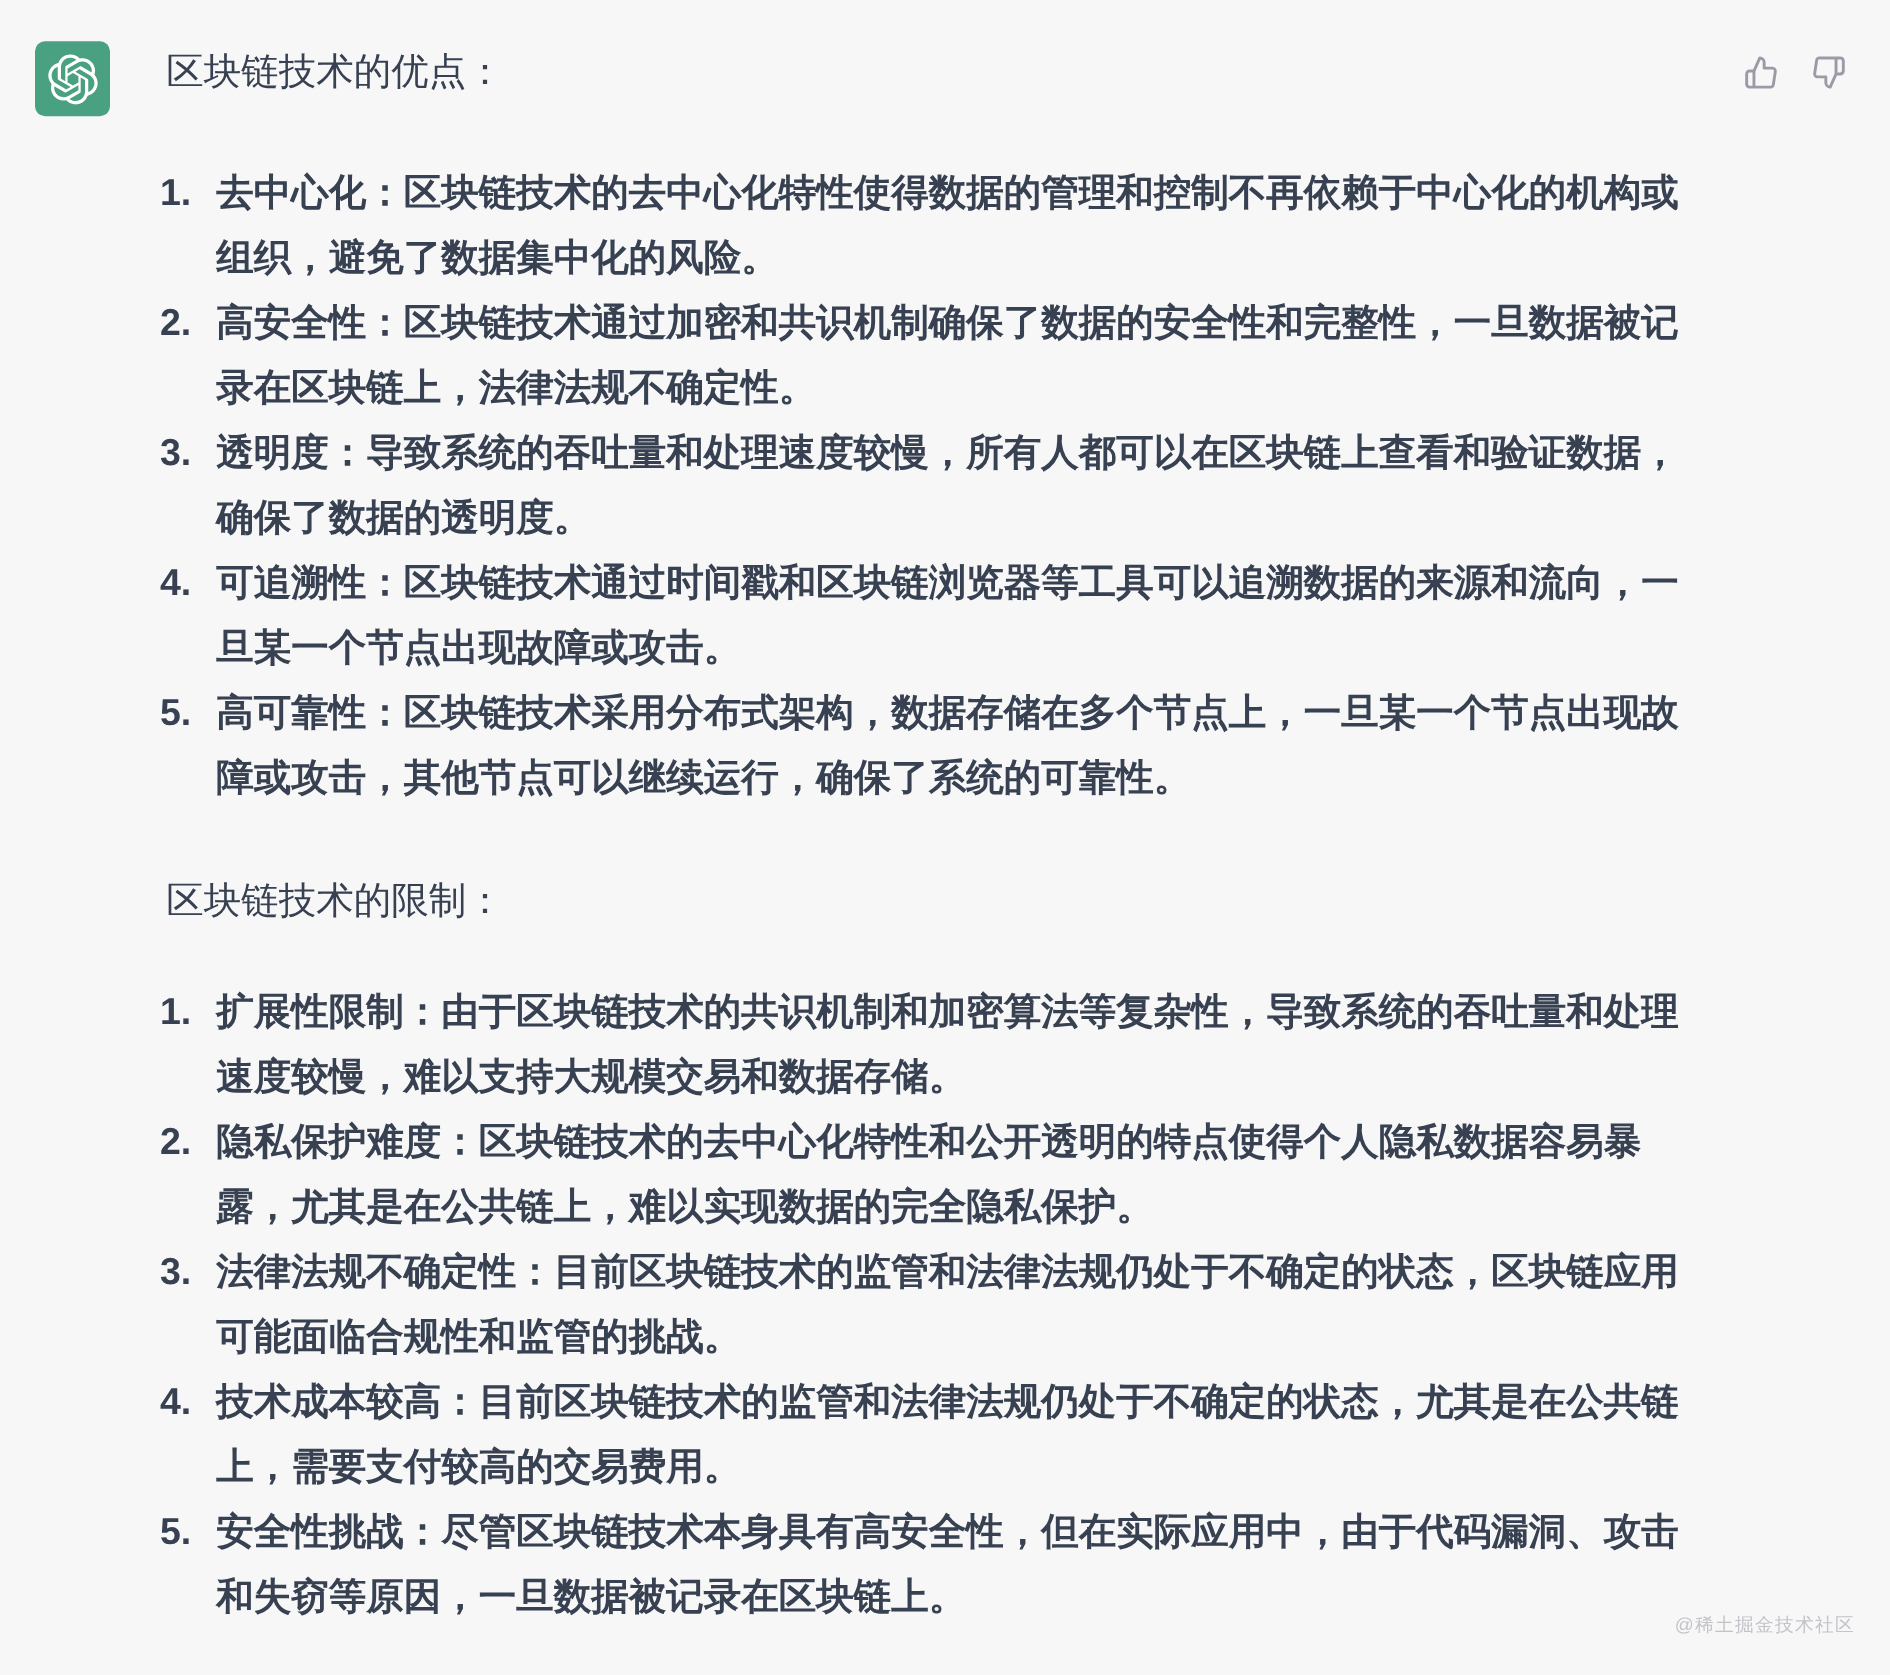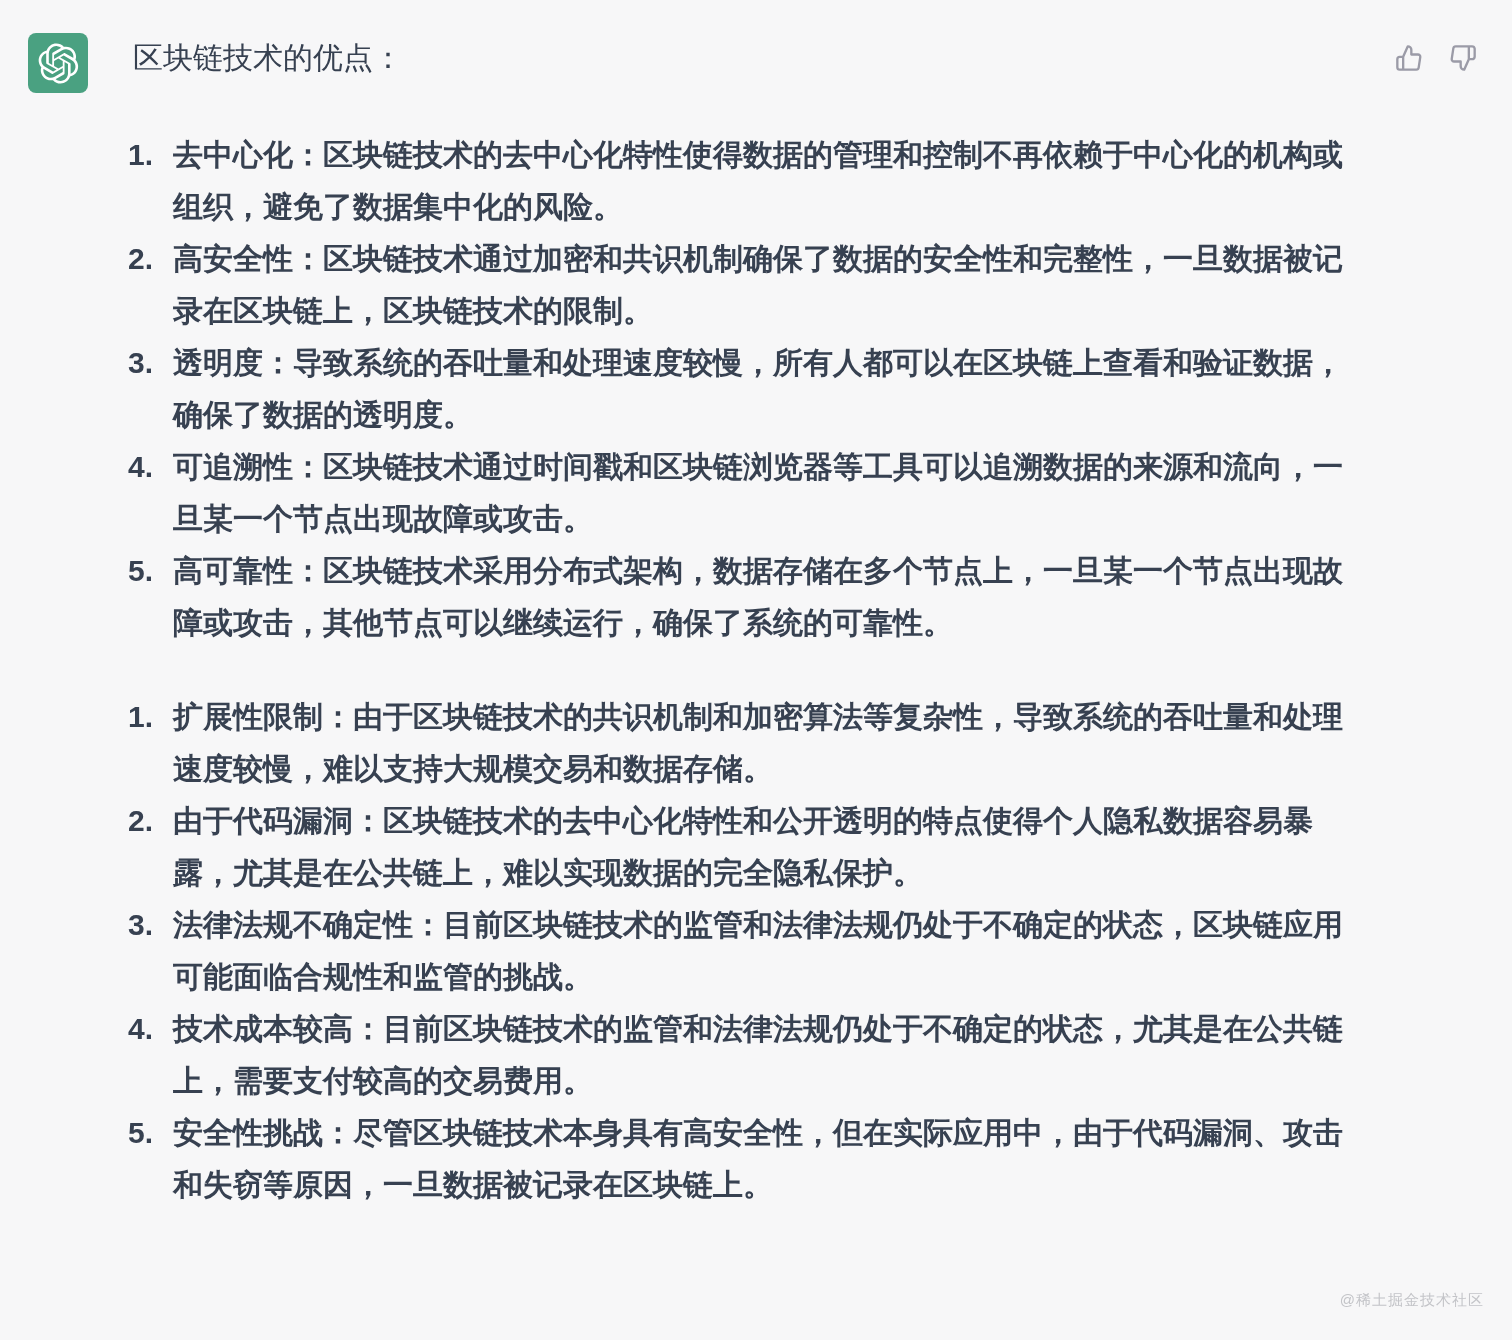--- a/index.html
+++ b/index.html
@@ -99,30 +99,31 @@
         <path d="M37.5324 16.8707C37.9808 15.5241 38.1363 14.0974 37.9886 12.6859C37.8409 11.2744 37.3934 9.91076 36.676 8.68622C35.6126 6.83404 33.9882 5.3676 32.0373 4.4985C30.0864 3.62941 27.9098 3.40259 25.8215 3.85078C24.8796 2.7893 23.7219 1.94125 22.4257 1.36341C21.1295 0.785575 19.7249 0.491269 18.3058 0.500197C16.1708 0.495044 14.0893 1.16803 12.3614 2.42214C10.6335 3.67624 9.34853 5.44666 8.6917 7.47815C7.30085 7.76286 5.98686 8.3414 4.8377 9.17505C3.68854 10.0087 2.73073 11.0782 2.02839 12.312C0.956464 14.1591 0.498905 16.2988 0.721698 18.4228C0.944492 20.5467 1.83612 22.5449 3.268 24.1293C2.81966 25.4759 2.66413 26.9026 2.81182 28.3141C2.95951 29.7256 3.40701 31.0892 4.12437 32.3138C5.18791 34.1659 6.81226 35.6322 8.76321 36.5013C10.7142 37.3704 12.8907 37.5973 14.9789 37.1492C15.9208 38.2107 17.0786 39.0587 18.3747 39.6366C19.6709 40.2144 21.0755 40.5087 22.4946 40.4998C24.6307 40.5054 26.7133 39.8321 28.4418 38.5772C30.1704 37.3223 31.4556 35.5506 32.1119 33.5179C33.5027 33.2332 34.8167 32.6547 35.9659 31.821C37.115 30.9874 38.0728 29.9178 38.7752 28.684C39.8458 26.8371 40.3023 24.6979 40.0789 22.5748C39.8556 20.4517 38.9639 18.4544 37.5324 16.8707ZM22.4978 37.8849C20.7443 37.8874 19.0459 37.2733 17.6994 36.1501C17.7601 36.117 17.8666 36.0586 17.936 36.0161L25.9004 31.4156C26.1003 31.3019 26.2663 31.137 26.3813 30.9378C26.4964 30.7386 26.5563 30.5124 26.5549 30.2825V19.0542L29.9213 20.998C29.9389 21.0068 29.9541 21.0198 29.9656 21.0359C29.977 21.052 29.9842 21.0707 29.9867 21.0902V30.3889C29.9842 32.375 29.1946 34.2791 27.7909 35.6841C26.3872 37.0892 24.4838 37.8806 22.4978 37.8849ZM6.39227 31.0064C5.51397 29.4888 5.19742 27.7107 5.49804 25.9832C5.55718 26.0187 5.66048 26.0818 5.73461 26.1244L13.699 30.7248C13.8975 30.8408 14.1233 30.902 14.3532 30.902C14.583 30.902 14.8088 30.8408 15.0073 30.7248L24.731 25.1103V28.9979C24.7321 29.0177 24.7283 29.0376 24.7199 29.0556C24.7115 29.0736 24.6988 29.0893 24.6829 29.1012L16.6317 33.7497C14.9096 34.7416 12.8643 35.0097 10.9447 34.4954C9.02506 33.9811 7.38785 32.7263 6.39227 31.0064ZM4.29707 13.6194C5.17156 12.0998 6.55279 10.9364 8.19885 10.3327C8.19885 10.4013 8.19491 10.5228 8.19491 10.6071V19.808C8.19351 20.0378 8.25334 20.2638 8.36823 20.4629C8.48312 20.6619 8.64893 20.8267 8.84863 20.9404L18.5723 26.5542L15.206 28.4979C15.1894 28.5089 15.1703 28.5155 15.1505 28.5173C15.1307 28.5191 15.1107 28.5158 15.0925 28.5079L7.04046 23.8557C5.32135 22.8601 4.06716 21.2235 3.55289 19.3046C3.03862 17.3858 3.30624 15.3413 4.29707 13.6194ZM31.955 20.0556L22.2312 14.4411L25.5976 12.4981C25.6142 12.4872 25.6333 12.4805 25.6531 12.4787C25.6729 12.4769 25.6928 12.4802 25.7111 12.4881L33.7631 17.1362C34.9967 17.849 36.0017 18.8982 36.6606 20.1613C37.3194 21.4244 37.6047 22.849 37.4832 24.2684C37.3617 25.6878 36.8382 27.0432 35.9743 28.1759C35.1103 29.3086 33.9415 30.1717 32.6047 30.6641C32.6047 30.5947 32.6047 30.4733 32.6047 30.3889V21.188C32.6066 20.9586 32.5474 20.7328 32.4332 20.5338C32.319 20.3348 32.154 20.1698 31.955 20.0556ZM35.3055 15.0128C35.2464 14.9765 35.1431 14.9142 35.069 14.8717L27.1045 10.2712C26.906 10.1554 26.6803 10.0943 26.4504 10.0943C26.2206 10.0943 25.9948 10.1554 25.7963 10.2712L16.0726 15.8858V11.9982C16.0715 11.9783 16.0753 11.9585 16.0837 11.9405C16.0921 11.9225 16.1048 11.9068 16.1207 11.8949L24.1719 7.25025C25.4053 6.53903 26.8158 6.19376 28.2383 6.25482C29.6608 6.31589 31.0364 6.78077 32.2044 7.59508C33.3723 8.40939 34.2842 9.53945 34.8334 10.8531C35.3826 12.1667 35.5464 13.6095 35.3055 15.0128ZM14.2424 21.9419L10.8752 19.9981C10.8576 19.9893 10.8423 19.9763 10.8309 19.9602C10.8195 19.9441 10.8122 19.9254 10.8098 19.9058V10.6071C10.8107 9.18295 11.2173 7.78848 11.9819 6.58696C12.7466 5.38544 13.8377 4.42659 15.1275 3.82264C16.4173 3.21869 17.8524 2.99464 19.2649 3.1767C20.6775 3.35876 22.0089 3.93941 23.1034 4.85067C23.0427 4.88379 22.937 4.94215 22.8668 4.98473L14.9024 9.58517C14.7025 9.69878 14.5366 9.86356 14.4215 10.0626C14.3065 10.2616 14.2466 10.4877 14.2479 10.7175L14.2424 21.9419ZM16.071 17.9991L20.4018 15.4978L24.7325 17.9975V22.9985L20.4018 25.4983L16.071 22.9985V17.9991Z"></path>
       </svg>
     </span>
   </div>
 
   <div class="content">
     <p class="section-heading heading-1">区块链技术的优点：</p>
 
     <ol class="items list-1">
       <li><span>去中心化：区块链技术的去中心化特性使得数据的管理和控制不再依赖于中心化的机构或组织，避免了数据集中化的风险。</span></li>
-      <li><span>高安全性：区块链技术通过加密和共识机制确保了数据的安全性和完整性，一旦数据被记录在区块链上，区块链技术的限制。</span></li>
+      <li><span>高安全性：区块链技术通过加密和共识机制确保了数据的安全性和完整性，一旦数据被记录在区块链上，法律法规不确定性。</span></li>
       <li><span>透明度：导致系统的吞吐量和处理速度较慢，所有人都可以在区块链上查看和验证数据，确保了数据的透明度。</span></li>
       <li><span>可追溯性：区块链技术通过时间戳和区块链浏览器等工具可以追溯数据的来源和流向，一旦某一个节点出现故障或攻击。</span></li>
       <li><span>高可靠性：区块链技术采用分布式架构，数据存储在多个节点上，一旦某一个节点出现故障或攻击，其他节点可以继续运行，确保了系统的可靠性。</span></li>
     </ol>
 
+    <p class="section-heading heading-2">区块链技术的限制：</p>
 
     <ol class="items list-2">
       <li><span>扩展性限制：由于区块链技术的共识机制和加密算法等复杂性，导致系统的吞吐量和处理速度较慢，难以支持大规模交易和数据存储。</span></li>
-      <li><span>由于代码漏洞：区块链技术的去中心化特性和公开透明的特点使得个人隐私数据容易暴露，尤其是在公共链上，难以实现数据的完全隐私保护。</span></li>
+      <li><span>隐私保护难度：区块链技术的去中心化特性和公开透明的特点使得个人隐私数据容易暴露，尤其是在公共链上，难以实现数据的完全隐私保护。</span></li>
       <li><span>法律法规不确定性：目前区块链技术的监管和法律法规仍处于不确定的状态，区块链应用可能面临合规性和监管的挑战。</span></li>
       <li><span>技术成本较高：目前区块链技术的监管和法律法规仍处于不确定的状态，尤其是在公共链上，需要支付较高的交易费用。</span></li>
       <li><span>安全性挑战：尽管区块链技术本身具有高安全性，但在实际应用中，由于代码漏洞、攻击和失窃等原因，一旦数据被记录在区块链上。</span></li>
     </ol>
   </div>
 
   <div class="actions">
     <button class="action-btn">
       <span>
         <svg viewBox="0 0 24 24" fill="none" stroke="currentColor" stroke-width="2" stroke-linecap="round" stroke-linejoin="round">

